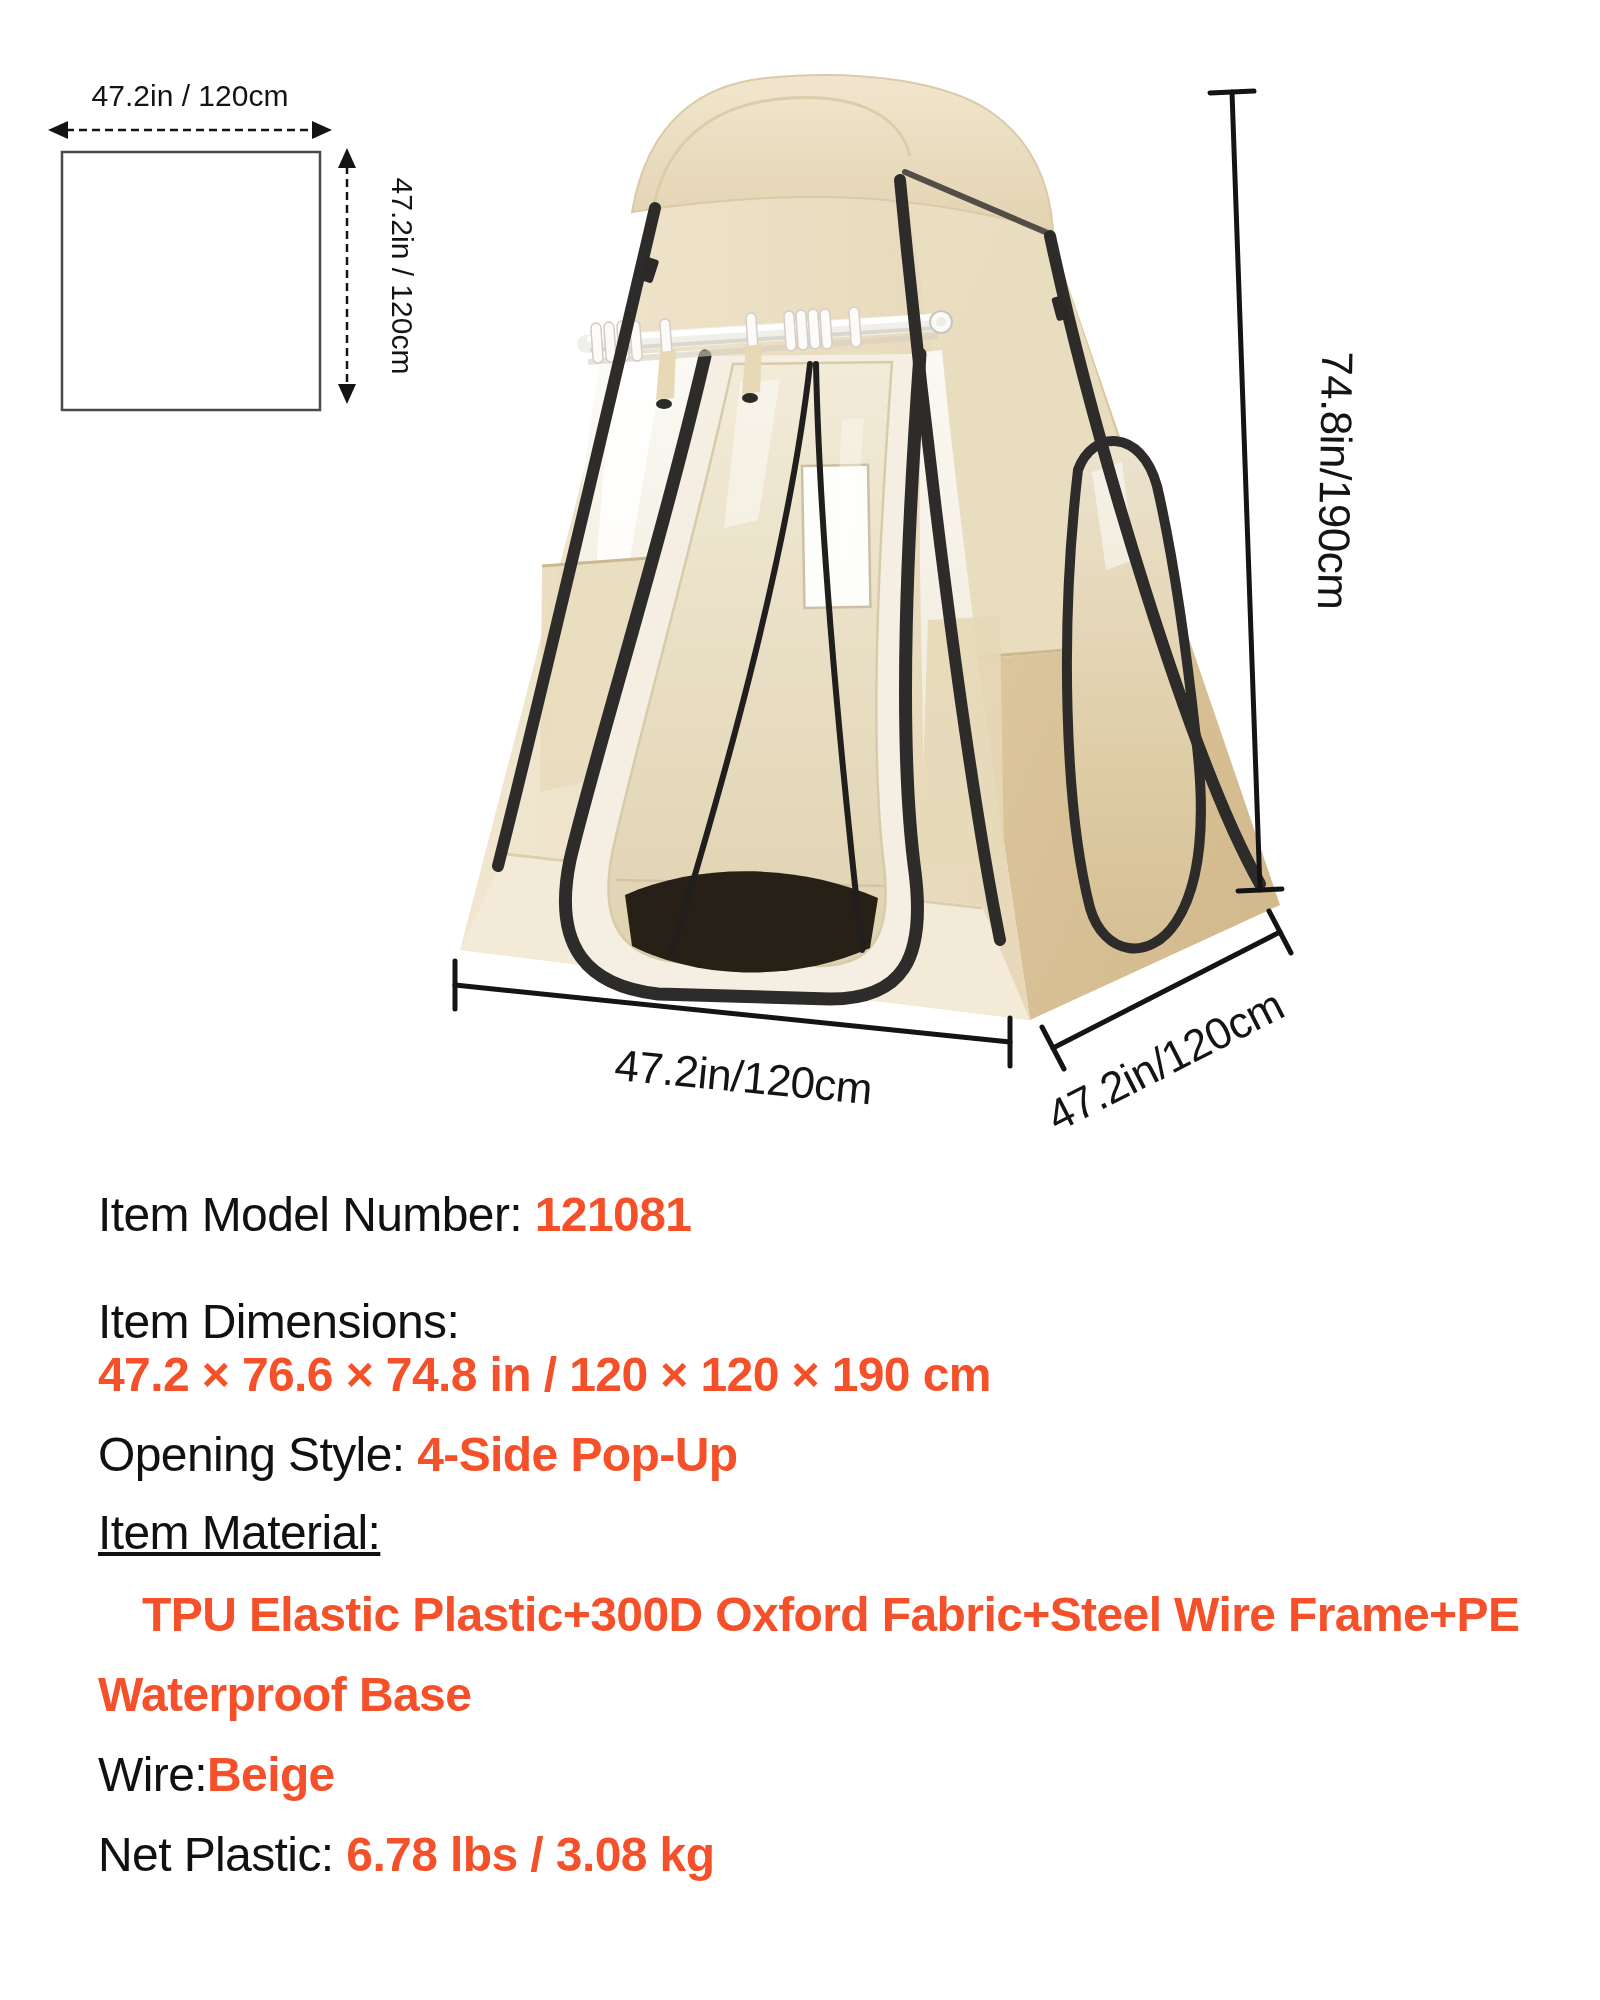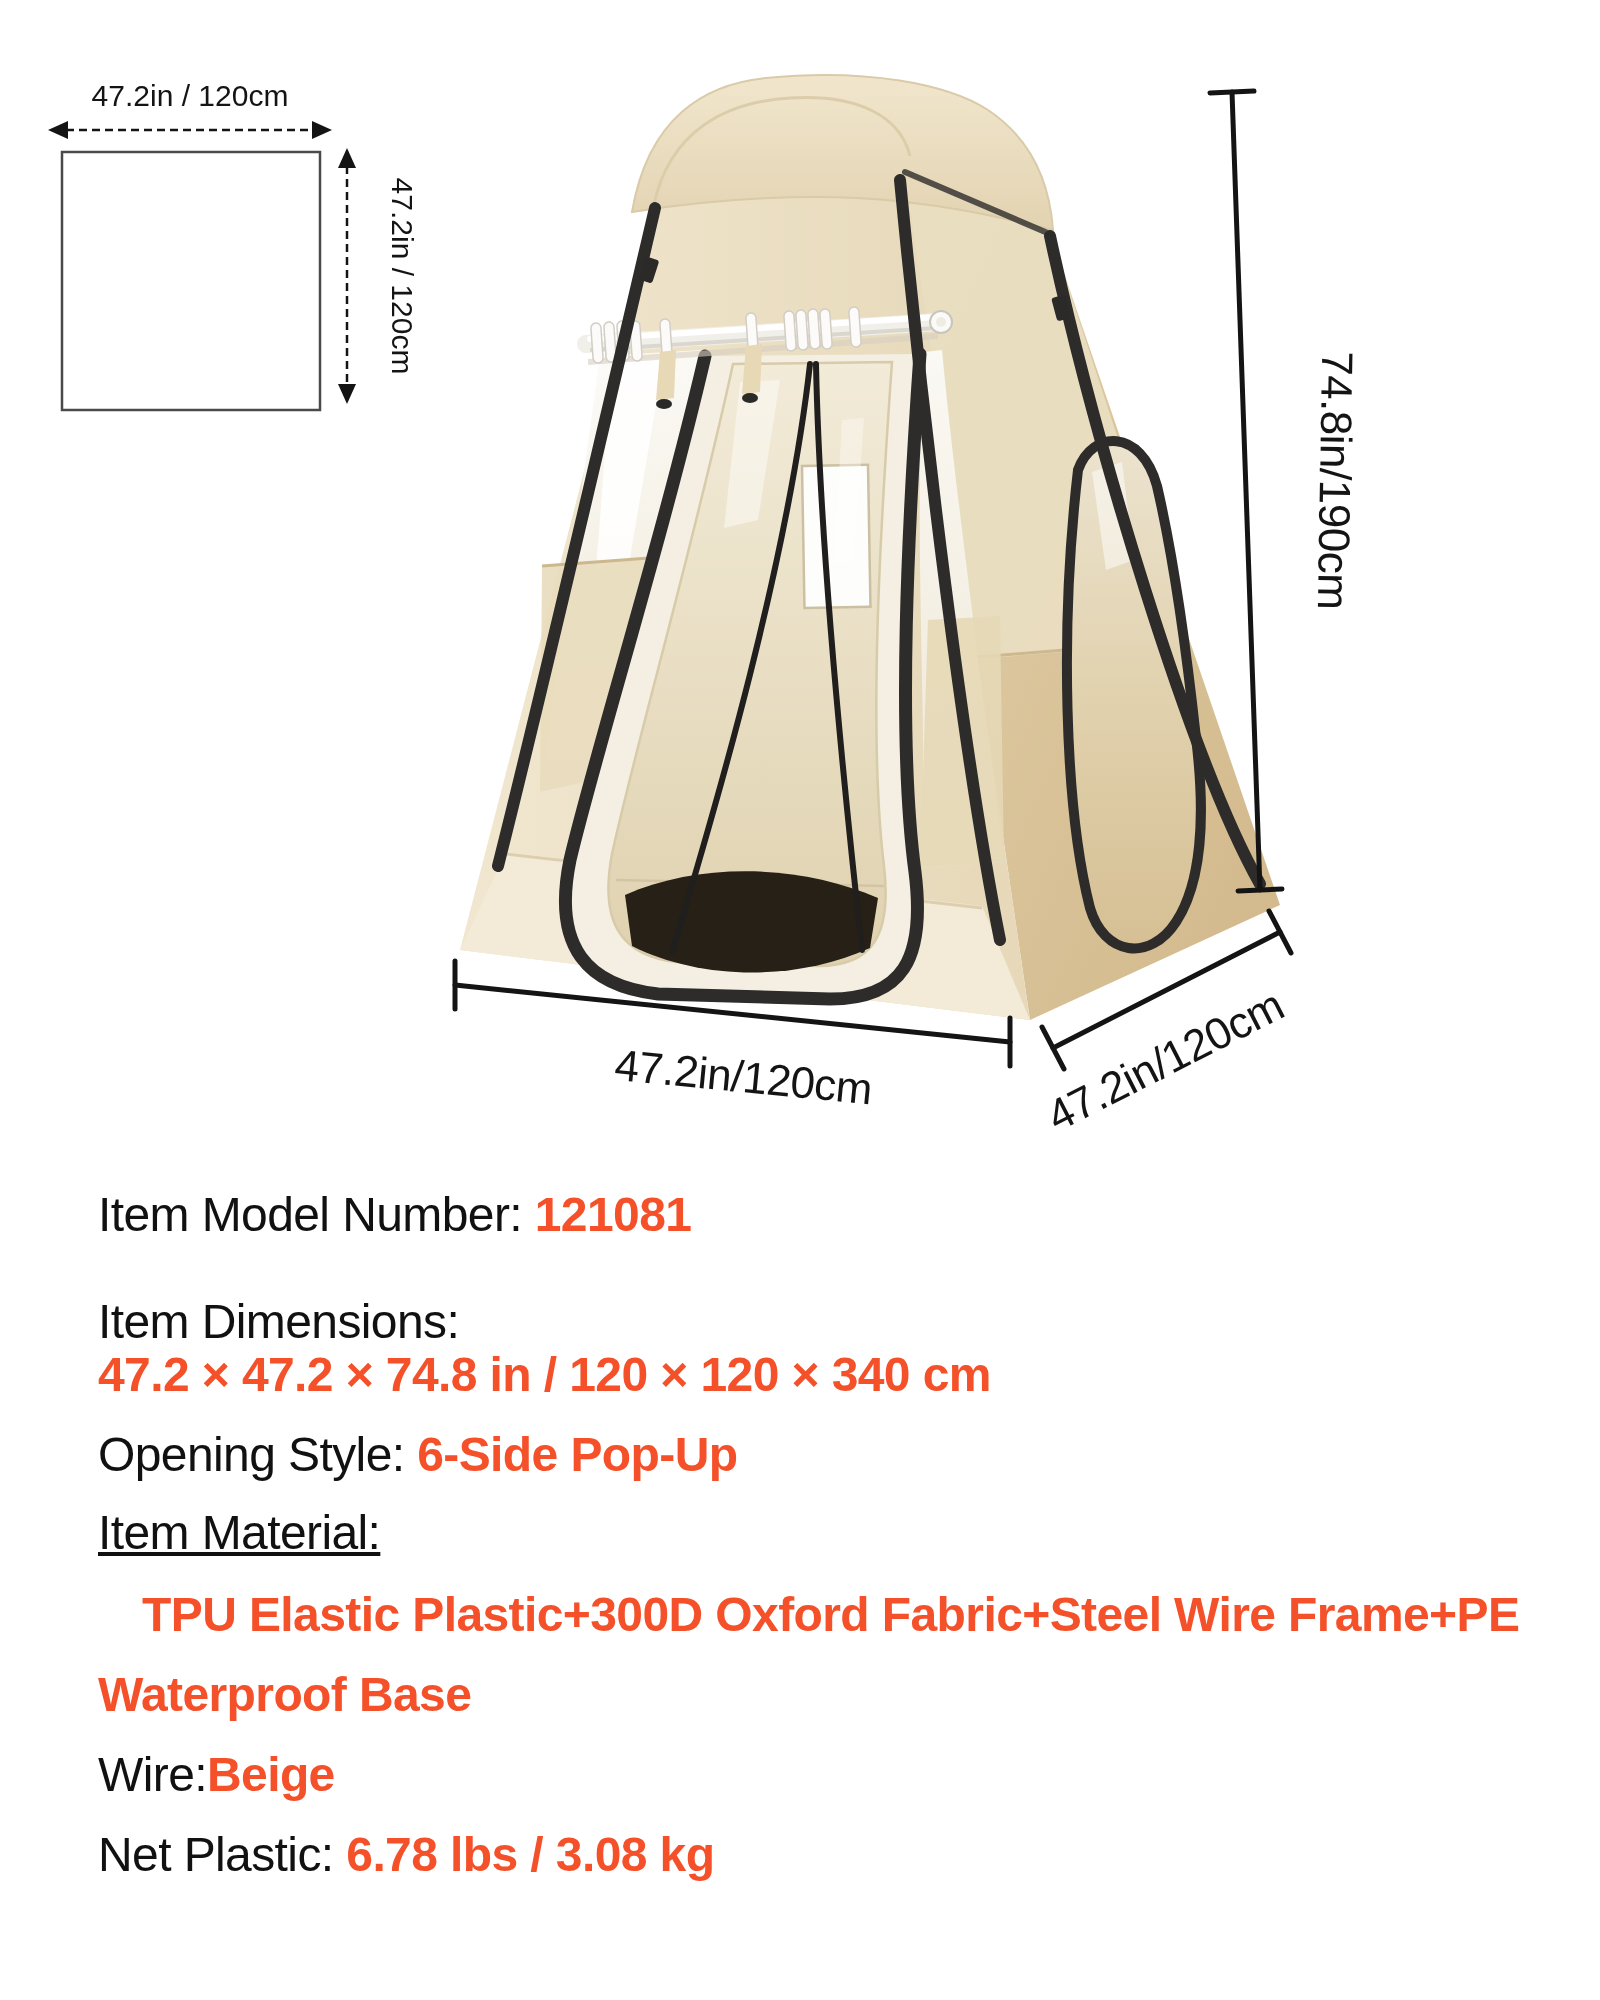--- a/index.html
+++ b/index.html
@@ -152,20 +152,20 @@
     <line x1="1053" y1="1048" x2="1280" y2="932" stroke="#141414" stroke-width="5"></line>
     <line x1="1064" y1="1069" x2="1042" y2="1027" stroke="#141414" stroke-width="5"></line>
     <line x1="1291" y1="953" x2="1269" y2="911" stroke="#141414" stroke-width="5"></line>
     <text class="dim-label" transform="translate(1172,1074) rotate(-27)" text-anchor="middle">47.2in/120cm</text>
   </g>
 </svg>
 
 <div class="specs">
   <div class="spec-line l1"><span>Item Model Number: </span><span class="val">121081</span></div>
   <div class="spec-line l2"><span>Item Dimensions:</span></div>
-  <div class="spec-line l3"><span class="val">47.2 × 47.2 × 74.8 in / 120 × 120 × 340 cm</span></div>
-  <div class="spec-line l4"><span>Opening Style: </span><span class="val">6-Side Pop-Up</span></div>
+  <div class="spec-line l3"><span class="val">47.2 × 76.6 × 74.8 in / 120 × 120 × 190 cm</span></div>
+  <div class="spec-line l4"><span>Opening Style: </span><span class="val">4-Side Pop-Up</span></div>
   <div class="spec-line l5"><span>Item Material:</span></div>
   <div class="spec-line l6"><span class="val">TPU Elastic Plastic+300D Oxford Fabric+Steel Wire Frame+PE</span></div>
   <div class="spec-line l7"><span class="val">Waterproof Base</span></div>
   <div class="spec-line l8"><span>Wire:</span><span class="val">Beige</span></div>
   <div class="spec-line l9"><span>Net Plastic: </span><span class="val">6.78 lbs / 3.08 kg</span></div>
 </div>
 
 </body></html>

